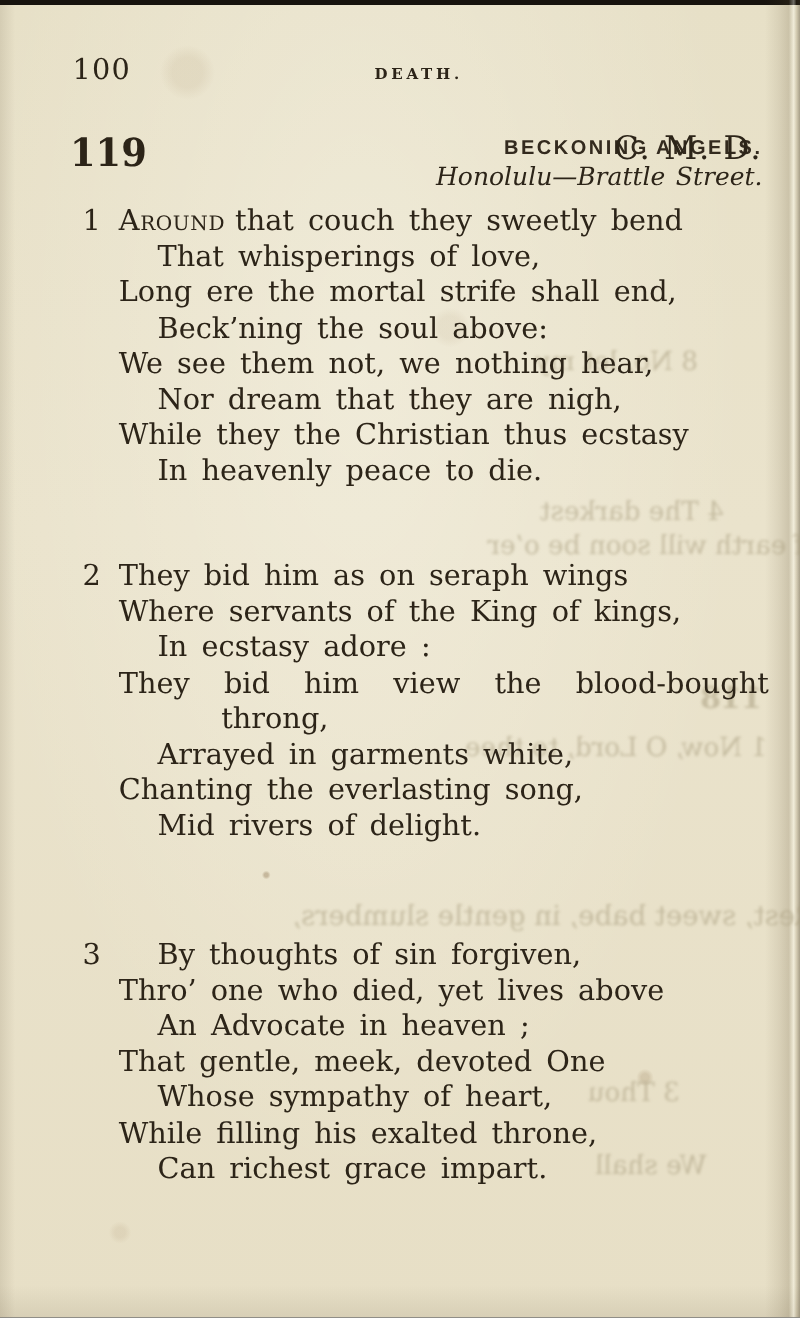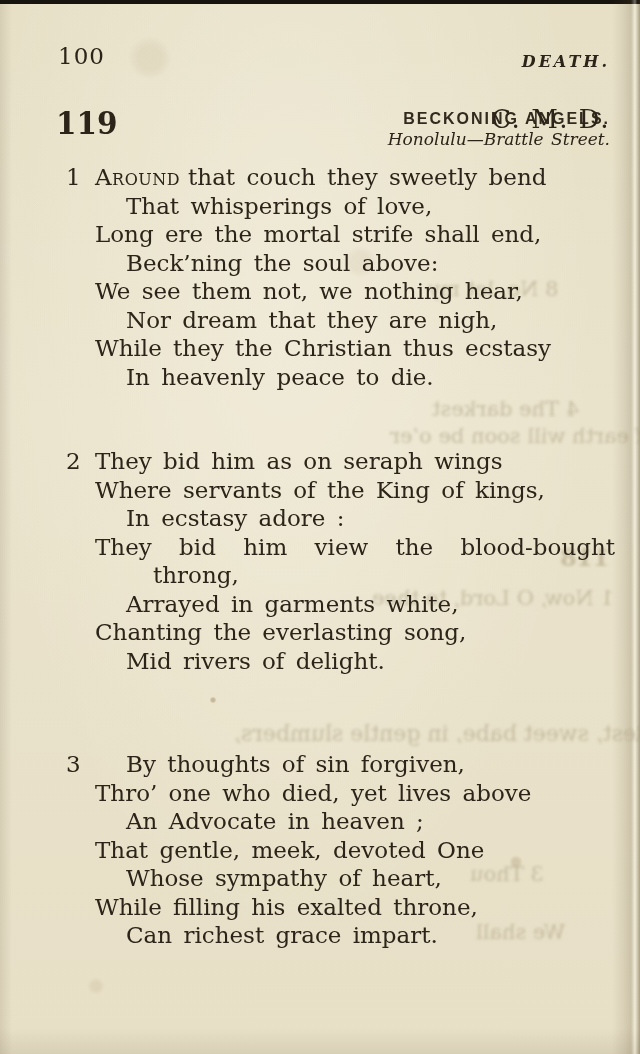--- a/index.html
+++ b/index.html
@@ -19,36 +19,36 @@
       linear-gradient(to bottom, #e7e0c7 0%, #eae3cc 40%, #e7dfc6 100%);
   }
   .top-band { position:absolute; top:0; left:0; width:100%; height:4px; background:#17130e; }
   .right-edge {
     position:absolute; top:0; right:0; width:28px; height:100%;
     background:linear-gradient(to right,
       rgba(90,75,45,0) 0%, rgba(90,75,45,0.10) 40%, rgba(90,75,45,0.20) 68%,
       rgba(255,255,244,0.38) 82%, rgba(90,75,45,0.14) 90%, rgba(60,50,30,0.38) 100%);
   }
   .page-num { position:absolute; top:43px; left:58px; font-size:23px; letter-spacing:1px; }
-  .running-head { position:absolute; top:52px; left:60px; right:30px; text-align:right;
-    font-size:16px; font-weight:bold; letter-spacing:3px;font-style:italic; }
+  .running-head { position:absolute; top:52px; left:60px; right:30px; text-align:center;
+    font-size:12px; font-weight:bold; letter-spacing:3px; }
   .hymn-number { position:absolute; top:105px; left:56px; font-size:31px; font-weight:bold;
     transform:scaleX(0.95); transform-origin:left top; }
   .hymn-head { position:absolute; top:110px; left:60px; right:30px; text-align:right; }
   .hymn-title { font-family:"Liberation Sans","DejaVu Sans",sans-serif; font-weight:bold;
     font-size:16px; letter-spacing:2px; color:#332a1e; }
-  .hymn-tunes { font-size:17px; font-style:italic; margin-top:1px; word-spacing:2px; }
+  .hymn-tunes { font-size:20px; font-style:italic; margin-top:1px; word-spacing:2px; }
   .hymn-meter { position:absolute; top:104px; right:30px; font-size:26px; letter-spacing:1.5px; }
   .verse { position:absolute; left:95px; width:525px; }
   .v1 { top:163px; }
   .v2 { top:447px; }
   .v3 { top:750px; }
   .line { position:relative; font-size:23px; line-height:28.5px; word-spacing:4px; white-space:nowrap; }
   .l1 { margin-left:31px; }
-  .l2 { margin-left:58px; }
+  .l2 { margin-left:82px; }
   .ljust { width:520px; white-space:normal; text-align:justify; text-align-last:justify; }
   .verse-num { position:absolute; left:-29px; top:0; }
   .sc { font-variant:small-caps; letter-spacing:0.5px; margin-right:8px; }
   .ghost { position:absolute; transform:scaleX(-1); color:#a89d7e; opacity:0.55;
     filter:blur(1.4px); font-size:21px; white-space:nowrap; }
   .g0 { top:277px; left:428px; }
   .g1 { top:397px; left:432px; }
   .g2 { top:424px; left:390px; }
   .g3 { top:543px; left:560px; font-size:24px; font-weight:bold; }
   .g4 { top:586px; left:372px; }

